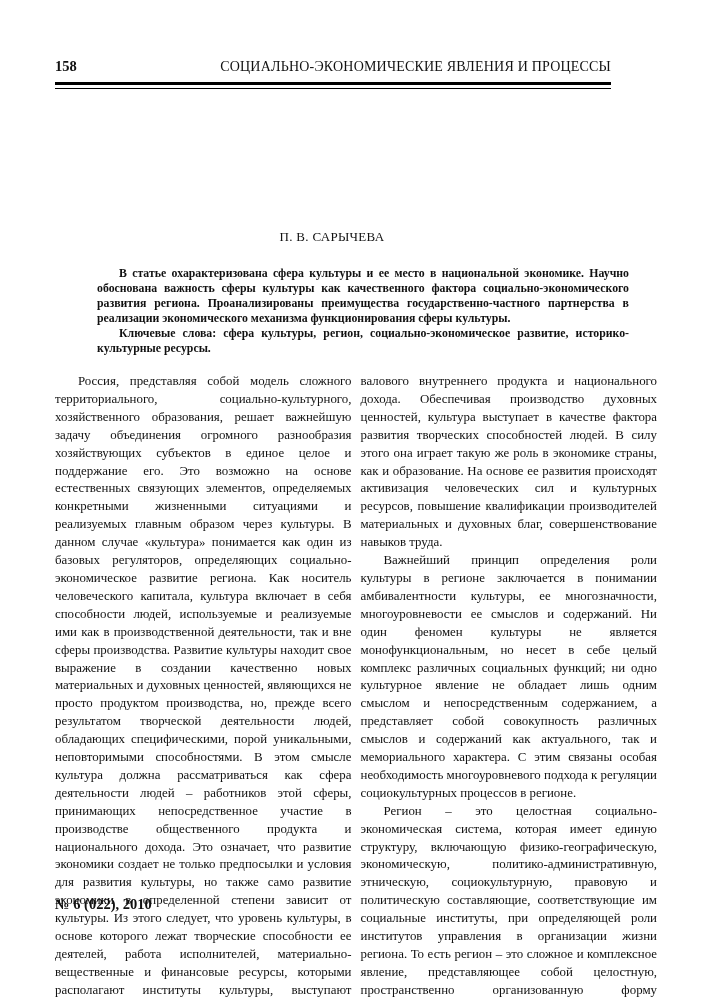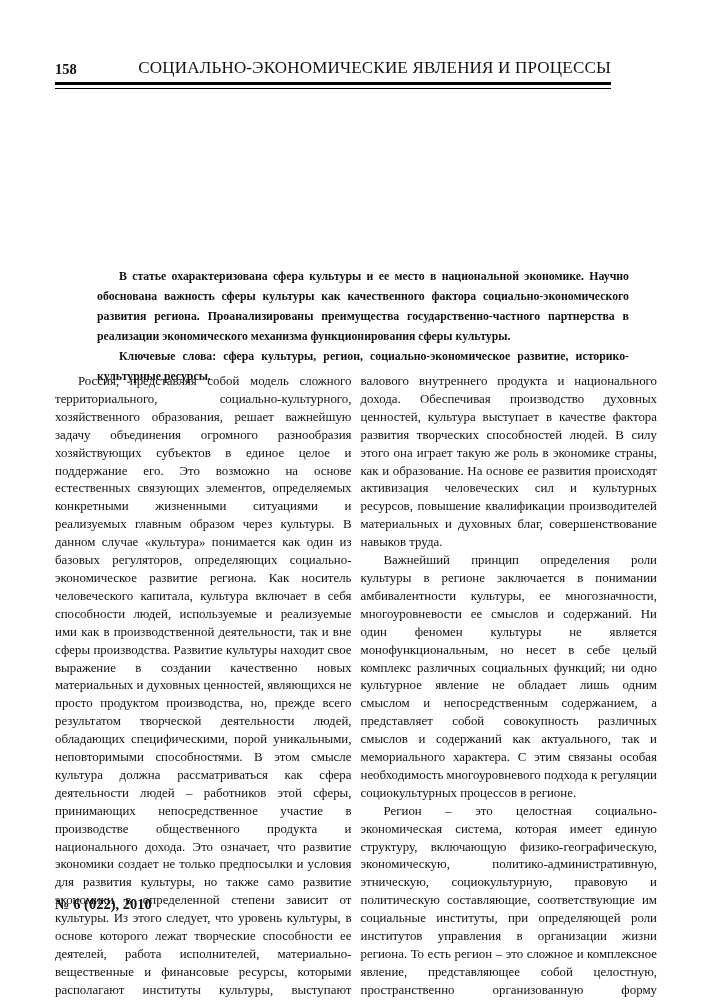--- a/index.html
+++ b/index.html
@@ -23,21 +23,21 @@
     top: 58px;
     display: flex;
     justify-content: space-between;
     align-items: flex-end;
   }
   .page-number {
     font-weight: bold;
     font-size: 14.5px;
   }
   .journal-title {
-    font-size: 17px;
+    font-size: 14px;
     letter-spacing: 0.2px;
     white-space: nowrap;
   }
   .rule-thick {
     position: absolute;
     left: 55px;
     right: 53px;
     top: 82px;
     height: 2.6px;
     background: #000000;
@@ -68,21 +68,21 @@
     text-align: center;
     font-size: 13px;
     letter-spacing: 0.3px;
   }
   .abstract-block {
     position: absolute;
     left: 97px;
     width: 532px;
     top: 266px;
     font-size: 11.8px;
-    line-height: 20px;
+    line-height: 15px;
     font-weight: bold;
     text-align: justify;
   }
   .abstract-block p {
     margin: 0;
     text-indent: 22px;
   }
   .keywords-label {
   }
   .columns {
@@ -119,20 +119,21 @@
 <div class="page">
 
   <div class="header-row">
     <span class="page-number">158</span>
     <span class="journal-title">СОЦИАЛЬНО-ЭКОНОМИЧЕСКИЕ ЯВЛЕНИЯ И ПРОЦЕССЫ</span>
   </div>
   <div class="rule-thick"></div>
   <div class="rule-thin"></div>
 
 
+  <div class="article-author">П. В. САРЫЧЕВА</div>
 
   <div class="abstract-block">
     <p>В статье охарактеризована сфера культуры и ее место в национальной экономике. Научно обоснована важность сферы культуры как качественного фактора социально-экономического развития региона. Проанализированы преимущества государственно-частного партнерства в реализации экономического механизма функционирования сферы культуры.</p>
     <p><span class="keywords-label">Ключевые слова:</span> <span>сфера культуры, регион, социально-экономическое развитие, историко-культурные ресурсы.</span></p>
   </div>
 
   <div class="columns">
     <div class="col">
       <p class="indent">Россия, представляя собой модель сложного территориального, социально-культурного, хозяйственного образования, решает важнейшую задачу объединения огромного разнообразия хозяйствующих субъектов в единое целое и поддержание его. Это возможно на основе естественных связующих элементов, определяемых конкретными жизненными ситуациями и реализуемых главным образом через культуры. В данном случае «культура» понимается как один из базовых регуляторов, определяющих социально-экономическое развитие региона. Как носитель человеческого капитала, культура включает в себя способности людей, используемые и реализуемые ими как в производственной деятельности, так и вне сферы производства. Развитие культуры находит свое выражение в создании качественно новых материальных и духовных ценностей, являющихся не просто продуктом производства, но, прежде всего результатом творческой деятельности людей, обладающих специфическими, порой уникальными, неповторимыми способностями. В этом смысле культура должна рассматриваться как сфера деятельности людей – работников этой сферы, принимающих непосредственное участие в производстве общественного продукта и национального дохода. Это означает, что развитие экономики создает не только предпосылки и условия для развития культуры, но также само развитие экономики в определенной степени зависит от культуры. Из этого следует, что уровень культуры, в основе которого лежат творческие способности ее деятелей, работа исполнителей, материально-вещественные и финансовые ресурсы, которыми располагают институты культуры, выступают опосредованными факторами производства</p>
     </div>

